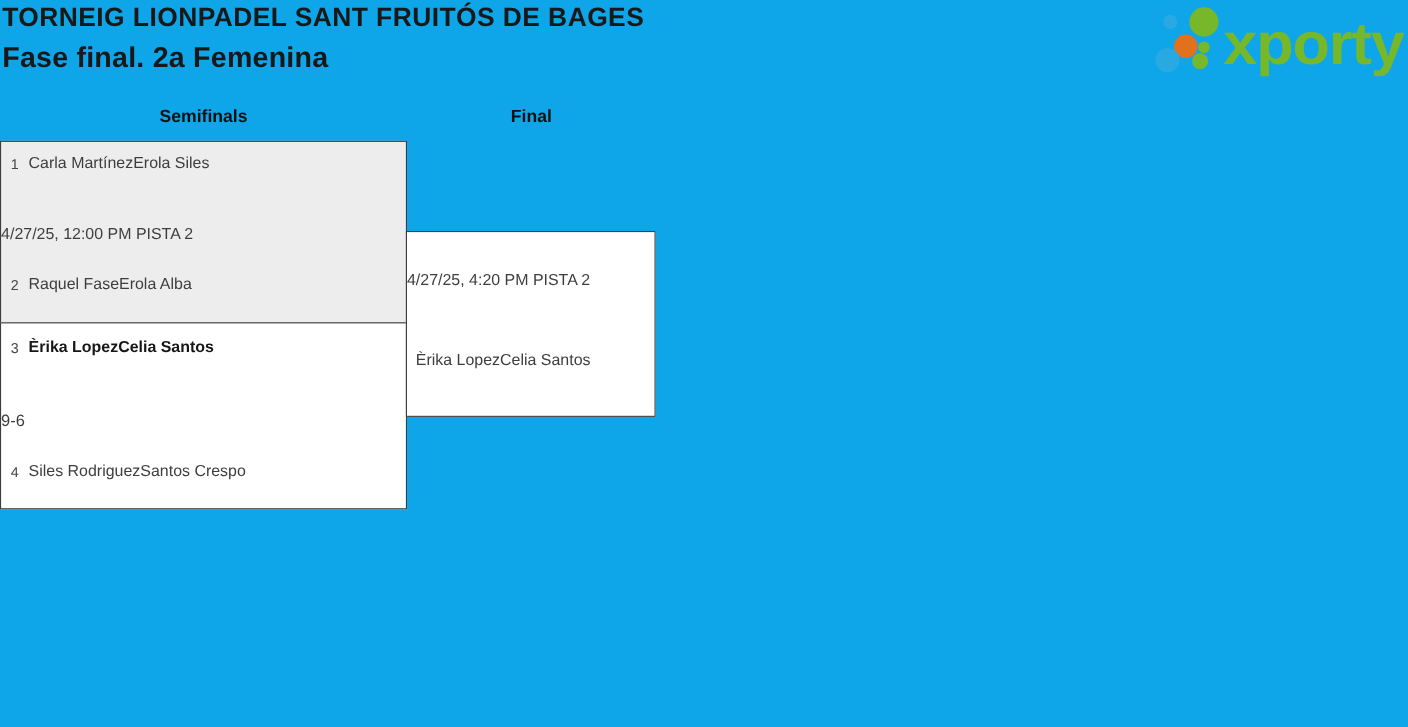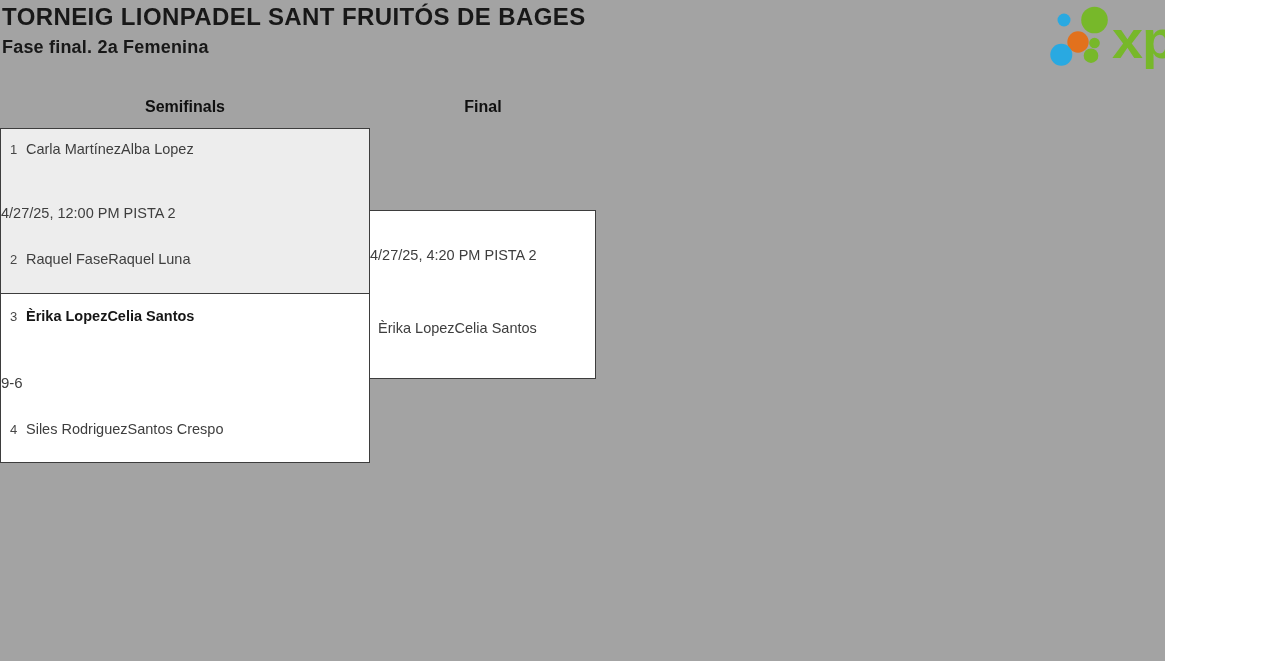--- a/index.html
+++ b/index.html
@@ -1,34 +1,34 @@
 <!DOCTYPE html>
 <html><head>
 <meta charset="utf-8">
 <style>
   html, body { margin: 0; padding: 0; background: #ffffff; }
   .canvas {
     position: relative;
-    width: 1165px;
+    width: 1280px;
     height: 661px;
-    background: #a3a3a3;
+    background: #0ea5e9;
     overflow: hidden;
     font-family: "Liberation Sans", sans-serif;
     color: #3e3e3e;
   }
 
   
   .title {
     position: absolute; left: 2px; top: 3px;
     font-size: 24px; font-weight: 700; letter-spacing: 0.4px;
     color: #181818; white-space: nowrap;
   }
   .subtitle {
     position: absolute; left: 2px; top: 37px;
-    font-size: 18px; font-weight: 700; letter-spacing: 0.2px;
+    font-size: 26px; font-weight: 700; letter-spacing: 0.2px;
     color: #181818; white-space: nowrap;
   }
   .logo {
     position: absolute; left: 1046px; top: 6px;
     width: 234px; height: 64px; overflow: visible;
     cursor: pointer;
   }
   .logo text {
     font-family: "Liberation Sans", sans-serif;
     font-weight: 700;
@@ -106,29 +106,29 @@
   </svg>
 
   <div class="round-header rh-semis">Semifinals</div>
   <div class="round-header rh-final">Final</div>
 
   <div class="match match-sf1">
     <div class="team t1">
       <span class="seed">1</span>
       <span class="players">
         <span class="player">Carla Martínez</span>
-        <span class="player">Alba Lopez</span>
+        <span class="player">Erola Siles</span>
       </span>
     </div>
     <div class="minfo">4/27/25, 12:00 PM PISTA 2</div>
     <div class="team t2">
       <span class="seed">2</span>
       <span class="players">
         <span class="player">Raquel Fase</span>
-        <span class="player">Raquel Luna</span>
+        <span class="player">Erola Alba</span>
       </span>
     </div>
   </div>
 
   <div class="match match-sf2">
     <div class="team t1 winner">
       <span class="seed">3</span>
       <span class="players">
         <span class="player">Èrika Lopez</span>
         <span class="player">Celia Santos</span>

